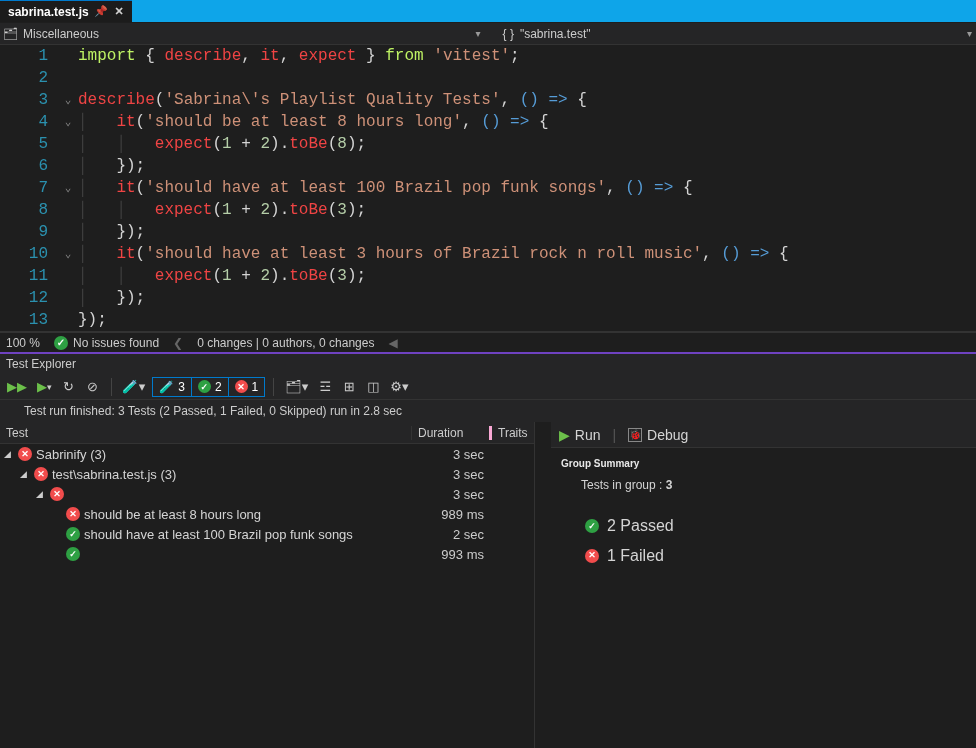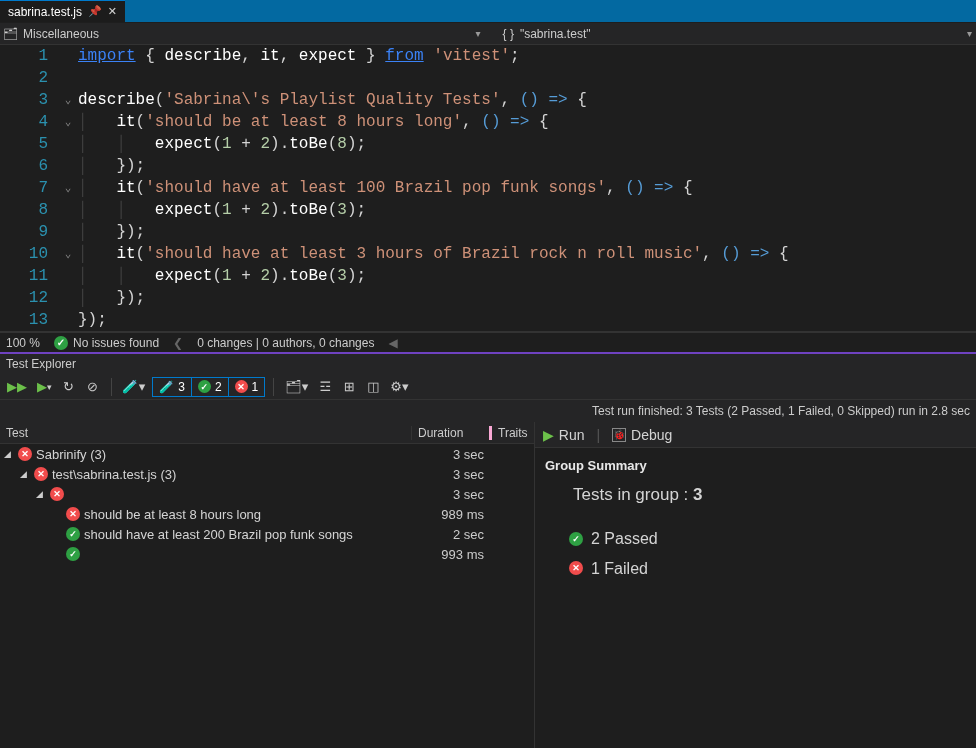--- a/index.html
+++ b/index.html
@@ -10,24 +10,25 @@
     font-size: 13px;
     width: 976px;
     height: 748px;
     overflow: hidden;
     display: flex;
     flex-direction: column;
   }
   
   .tabstrip {
     height: 23px;
-    background: #0369a1;
+    background: #0ea5e9;
     display: flex;
     align-items: stretch;
     border-bottom: 1px solid #1e1e1e;
+    font-weight: bold;
   }
   .tab {
     background: #1c1c1c;
     color: #fff;
     display: flex;
     align-items: center;
     padding: 0 8px;
     gap: 6px;
     border-top: 1px solid #007acc;
     font-size: 12px;
@@ -56,22 +57,22 @@
     font-size: 16px;
     line-height: 22px;
     display: flex;
     flex-direction: column;
     border-bottom: 1px solid #333;
   }
   .line { height:22px; display:flex; }
   .line .num{ width:58px; text-align:right; padding-right:10px; color:#2b91af;}
   .line .f  { width:20px; text-align:center; color:#888; font-size:11px;}
   .line .c  { flex:1; white-space:pre; }
-  .tok-kw   { color:#3b82f6;text-decoration:underline; }
-  .tok-id   { color:#ffffff; }
+  .tok-kw   { color:#bef264; }
+  .tok-id   { color:#ef4444; }
   .tok-str  { color:#ce9178; }
   .tok-punc { color:#d4d4d4; }
   .tok-num  { color:#b5cea8; }
   .tok-blue { color:#569cd6; }
   .guide    { color:#404040; }
   
   .edstatus {
     height: 20px;
     background: #1e1e1e;
     display:flex;
@@ -109,24 +110,24 @@
     display:flex; align-items:center; gap:4px;
     border:1px solid #007acc; height:20px; padding:0 6px;
     color:#fff; font-size:12px;
   }
   .filter-pill + .filter-pill{ border-left:none; }
   .filter-group{ display:flex; }
   .pill-flask{ color:#7cb7ff;}
   .pill-pass{ width:13px;height:13px;border-radius:50%;background:#2ea043;display:inline-flex;align-items:center;justify-content:center;color:#fff;font-size:9px;font-weight:bold;}
   .pill-fail{ width:13px;height:13px;border-radius:50%;background:#f14c4c;display:inline-flex;align-items:center;justify-content:center;color:#fff;font-size:9px;font-weight:bold;}
   .te-statusline{
-    padding:4px 6px; font-size:12px; color:#ccc; background:#252526;text-align:right;
-  }
-  
-  .te-lower{ flex:1; display:flex; min-height:0;}
+    padding:4px 24px; font-size:12px; color:#ccc; background:#252526;
+  }
+  
+  .te-lower{ flex:1; display:flex; min-height:0;gap:16px;}
   .te-tree-pane{
     width:535px; display:flex; flex-direction:column; background:#1e1e1e;
     border-right:1px solid #333;
   }
   .te-cols{
     height:22px; display:flex; align-items:center; background:#252526;
     border-bottom:1px solid #333; font-size:12px; color:#ccc;
   }
   .col-test{ flex:1; padding-left:6px; border-right:1px solid #333;}
   .col-dur { width:80px; padding-left:6px; border-right:3px solid #f9a8d4;}
@@ -149,23 +150,23 @@
     font-size:14px; color:#d4d4d4;
   }
   .detail-toolbar{
     height:26px; display:flex; align-items:center; gap:12px;
     padding:0 8px; border-bottom:1px solid #333; background:#252526;
   }
   .dt-btn{ display:flex; align-items:center; gap:5px; color:#d4d4d4;}
   .dt-btn .play{ color:#6cc04a;}
   .dt-btn .bug{ color:#cc6; width:14px;height:14px;border:1px solid #888;display:inline-flex;align-items:center;justify-content:center;font-size:10px;}
   .detail-body{ padding:8px 10px; line-height:1.6;}
-  .detail-body h4{ font-size:13px; font-weight:bold; color:#e8e8e8; margin-bottom:4px;}
+  .detail-body h4{ font-size:10px; font-weight:bold; color:#e8e8e8; margin-bottom:4px;}
   .detail-body h3{ font-size:17px; font-weight:normal; margin:2px 0 2px 8px;}
-  .detail-body .kv{ margin-left:28px; font-size:17px;}
+  .detail-body .kv{ margin-left:20px; font-size:12px;}
   .detail-body .kv2{ margin-left:44px; font-size:15px;}
   .outcomes{ margin-top:18px;}
   .outcomes h3{ margin-left:4px; font-size:17px;}
   .oc-row{ margin-left:24px; display:flex; align-items:center; gap:8px; font-size:16px; margin-top:4px;}
 </style>
 </head>
 <body>
 
 <div class="tabstrip">
   <div class="tab">
@@ -344,21 +345,21 @@
             <span class="ico-fail">✕</span>
             <span>should be at least 8 hours long</span>
           </div>
           <div class="dur">989 ms</div>
           <div class="tr"></div>
         </div>
         <div class="trow">
           <div class="name indent3">
             <span class="arrow"></span>
             <span class="ico-pass">✓</span>
-            <span>should have at least 200 Brazil pop funk songs</span>
+            <span>should have at least 100 Brazil pop funk songs</span>
           </div>
           <div class="dur">2 sec</div>
           <div class="tr"></div>
         </div>
         <div class="trow">
           <div class="name indent3">
             <span class="arrow"></span>
             <span class="ico-pass">✓</span>
           </div>
           <div class="dur">993 ms</div>

